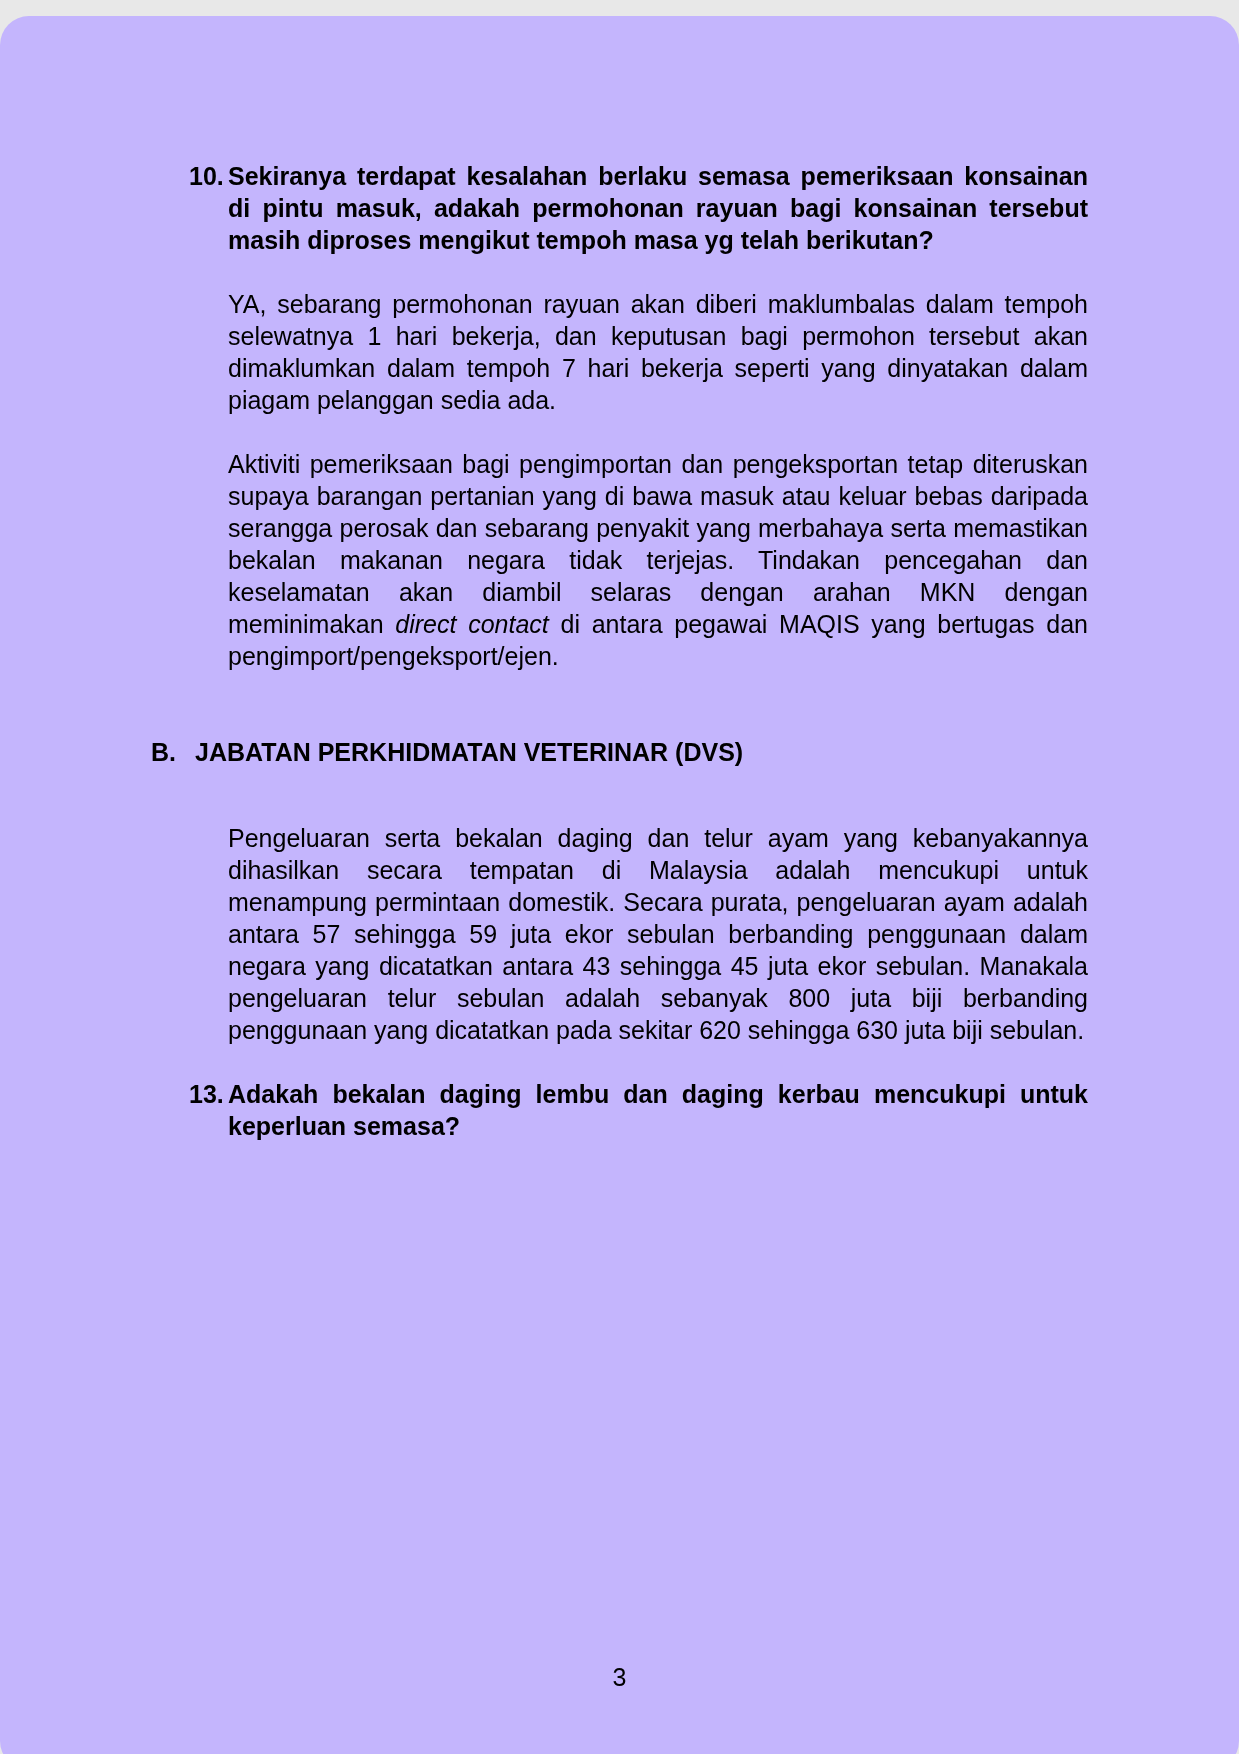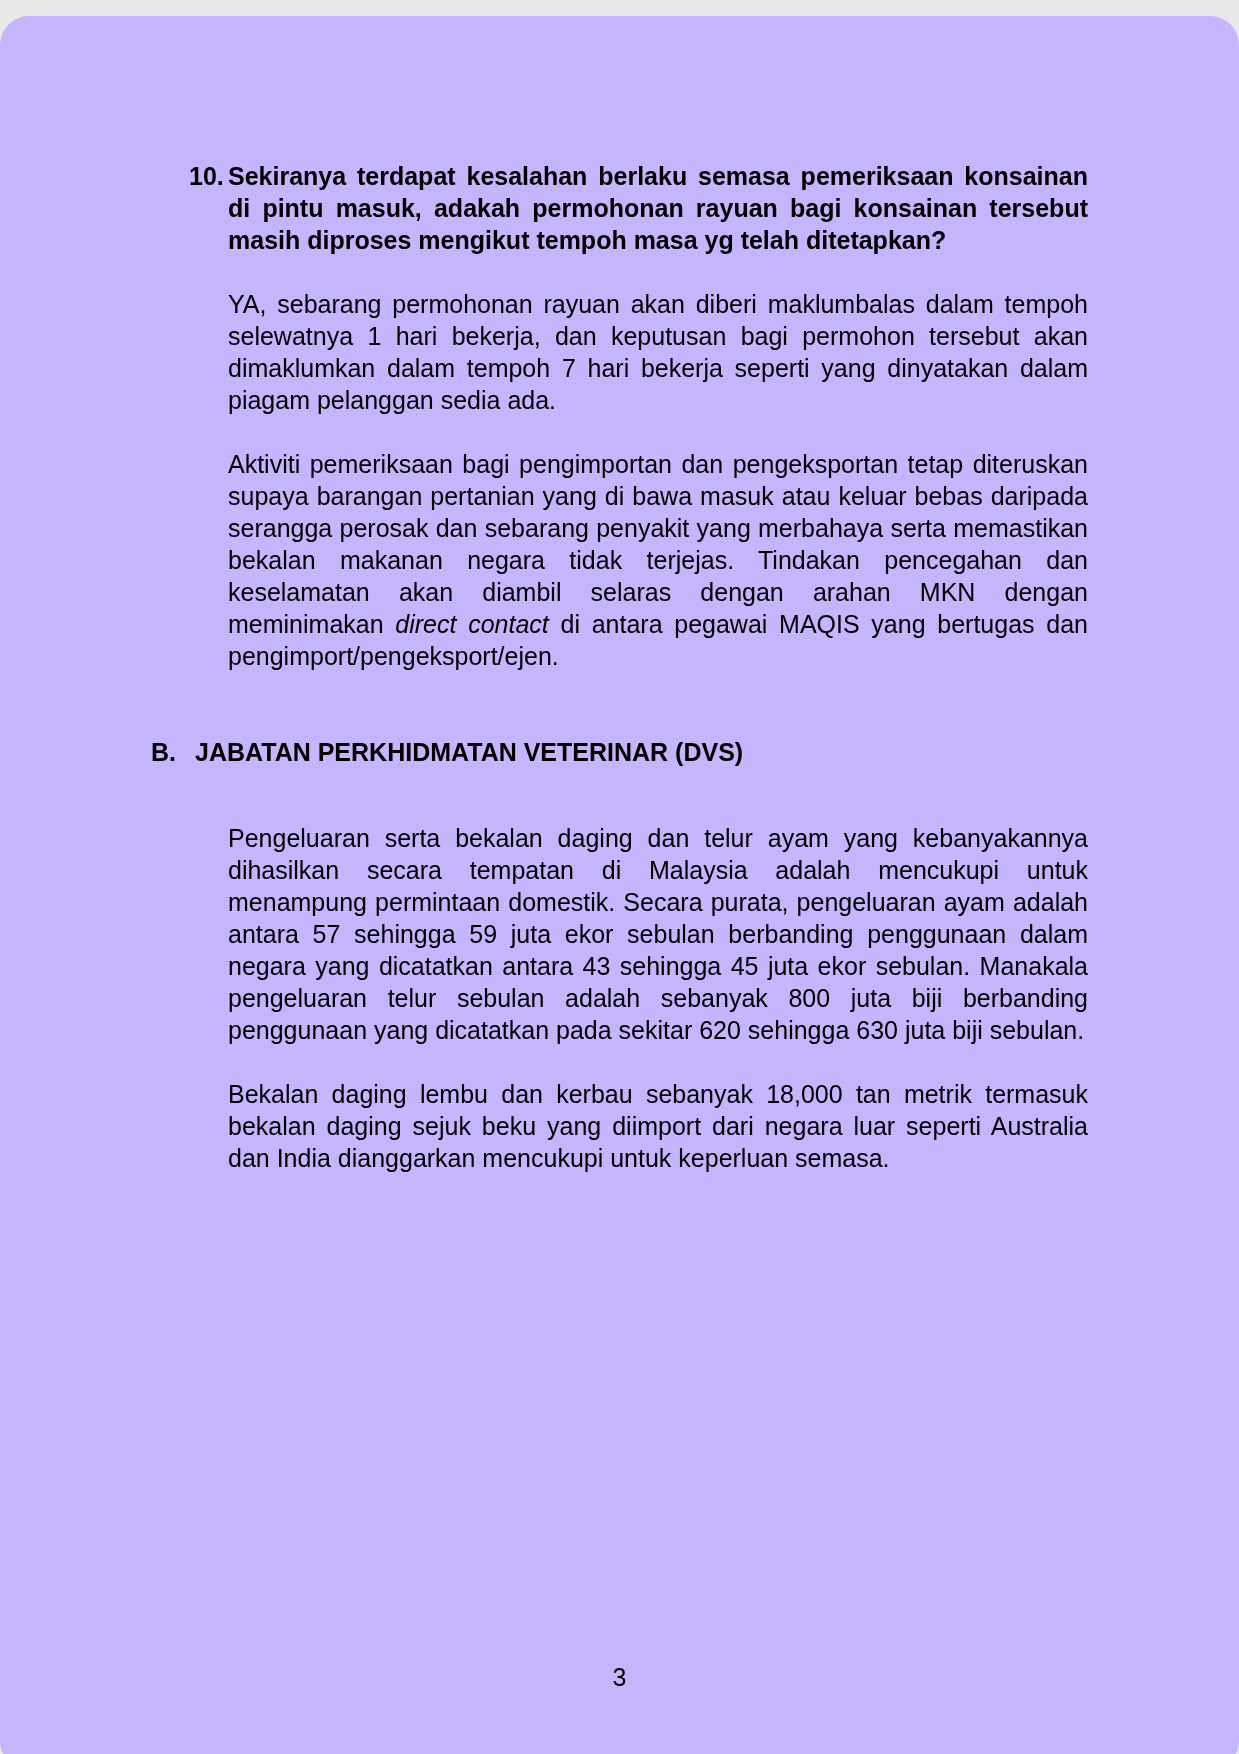--- a/index.html
+++ b/index.html
@@ -71,21 +71,21 @@
 </head>
 <body>
 
 <div class="page">
   <div class="content">
 
     <div class="qa-item">
       <div class="q-row">
         <span class="q-num">10.</span>
         <div class="q-body">
-          <span>Sekiranya terdapat kesalahan berlaku semasa pemeriksaan konsainan di pintu masuk, adakah permohonan rayuan bagi konsainan tersebut masih diproses mengikut tempoh masa yg telah ditetapkan?</span>
+          <span>Sekiranya terdapat kesalahan berlaku semasa pemeriksaan konsainan di pintu masuk, adakah permohonan rayuan bagi konsainan tersebut masih diproses mengikut tempoh masa yg telah berikutan?</span>
         </div>
       </div>
       <p class="answer">
         <span>YA, sebarang permohonan rayuan akan diberi maklumbalas dalam tempoh selewatnya 1 hari bekerja, dan keputusan bagi permohon tersebut akan dimaklumkan dalam tempoh 7 hari bekerja seperti yang dinyatakan dalam piagam pelanggan sedia ada.</span>
       </p>
     </div>
 
     <div class="qa-item">
       <p class="answer">
         <span>Aktiviti pemeriksaan bagi pengimportan dan pengeksportan tetap diteruskan supaya barangan pertanian yang di bawa masuk atau keluar bebas daripada serangga perosak dan sebarang penyakit yang merbahaya serta memastikan bekalan makanan negara tidak terjejas. Tindakan pencegahan dan keselamatan akan diambil selaras dengan arahan MKN dengan meminimakan </span><span class="i">direct contact</span><span> di antara pegawai MAQIS yang bertugas dan pengimport/pengeksport/ejen.</span>
@@ -97,21 +97,24 @@
       <span class="sec-title">JABATAN PERKHIDMATAN VETERINAR (DVS)</span>
     </div>
 
     <div class="qa-item">
       <p class="answer">
         <span>Pengeluaran serta bekalan daging dan telur ayam yang kebanyakannya dihasilkan secara tempatan di Malaysia adalah mencukupi untuk menampung permintaan domestik. Secara purata, pengeluaran ayam adalah antara 57 sehingga 59 juta ekor sebulan berbanding penggunaan dalam negara yang dicatatkan antara 43 sehingga 45 juta ekor sebulan. Manakala pengeluaran telur sebulan adalah sebanyak 800 juta biji berbanding penggunaan yang dicatatkan pada sekitar 620 sehingga 630 juta biji sebulan.</span>
       </p>
     </div>
 
     <div class="qa-item">
-      <p class="answer">
-        <span>Bekalan daging lembu dan kerbau sebanyak 18,000 tan metrik termasuk bekalan daging sejuk beku yang diimport dari negara luar seperti Australia dan India dianggarkan mencukupi untuk keperluan semasa.</span>
-      </p>
+      <div class="q-row">
+        <span class="q-num">13.</span>
+        <div class="q-body">
+          <span>Adakah bekalan daging lembu dan daging kerbau mencukupi untuk keperluan semasa?</span>
+        </div>
+      </div>
     </div>
 
   </div>
 
   <div class="page-number">3</div>
 </div>
 
 </body></html>

